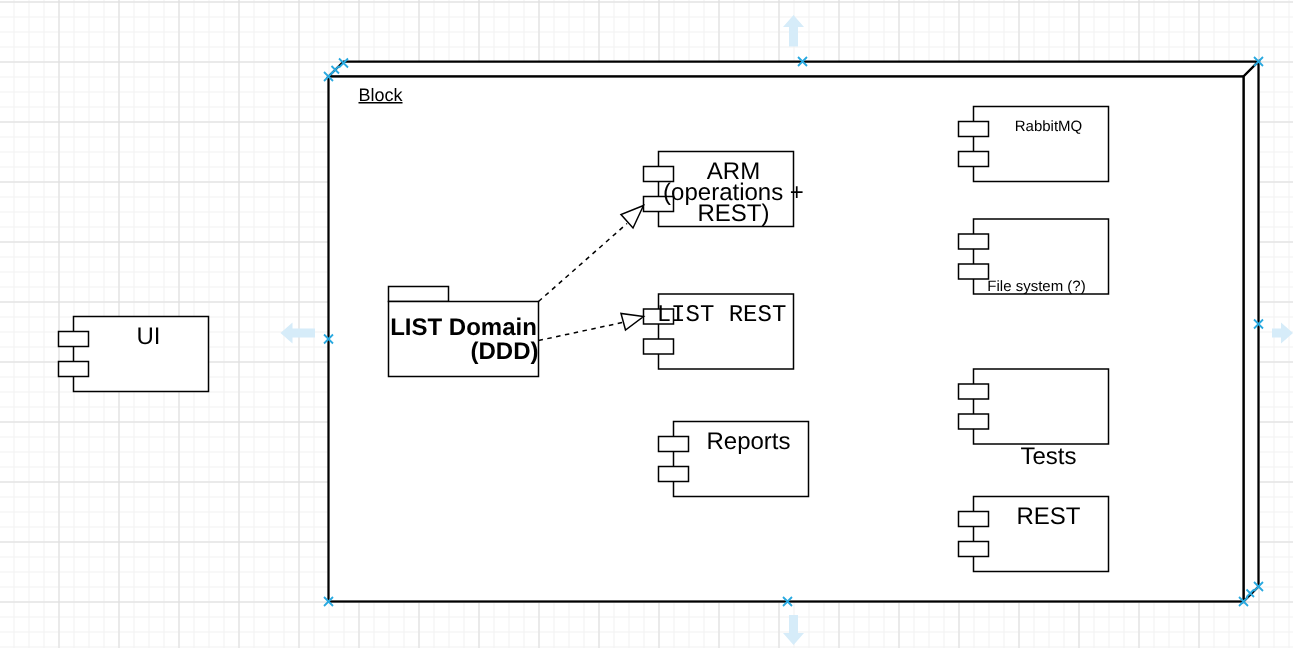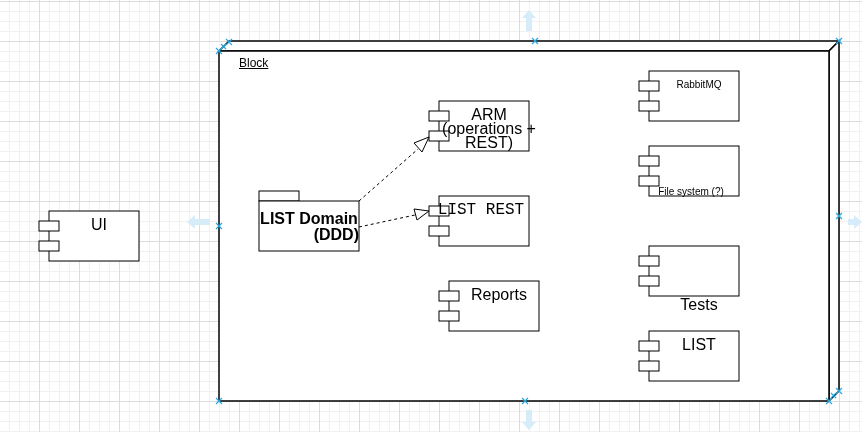--- a/index.html
+++ b/index.html
@@ -130,13 +130,13 @@
 <div class="lbl" style="left:439px; top:122px; width:100px;">(operations +</div>
 <div class="lbl" style="left:439px; top:136px; width:100px;">REST)</div>
 
 <div class="lbl" style="left:431px; top:203px; width:100px;font-family:Liberation Mono, monospace;">LIST REST</div>
 
 <div class="lbl" style="left:449px; top:288px; width:100px;">Reports</div>
 
 <div class="lbl small" style="left:649px; top:78px; width:100px;">RabbitMQ</div>
 <div class="lbl small" style="left:641px; top:153px; width:100px;margin-top:32px;">File system (?)</div>
 <div class="lbl" style="left:649px; top:253px; width:100px;margin-top:45px;">Tests</div>
-<div class="lbl" style="left:649px; top:338px; width:100px;">LIST</div>
+<div class="lbl" style="left:649px; top:338px; width:100px;">REST</div>
 
 </body></html>

